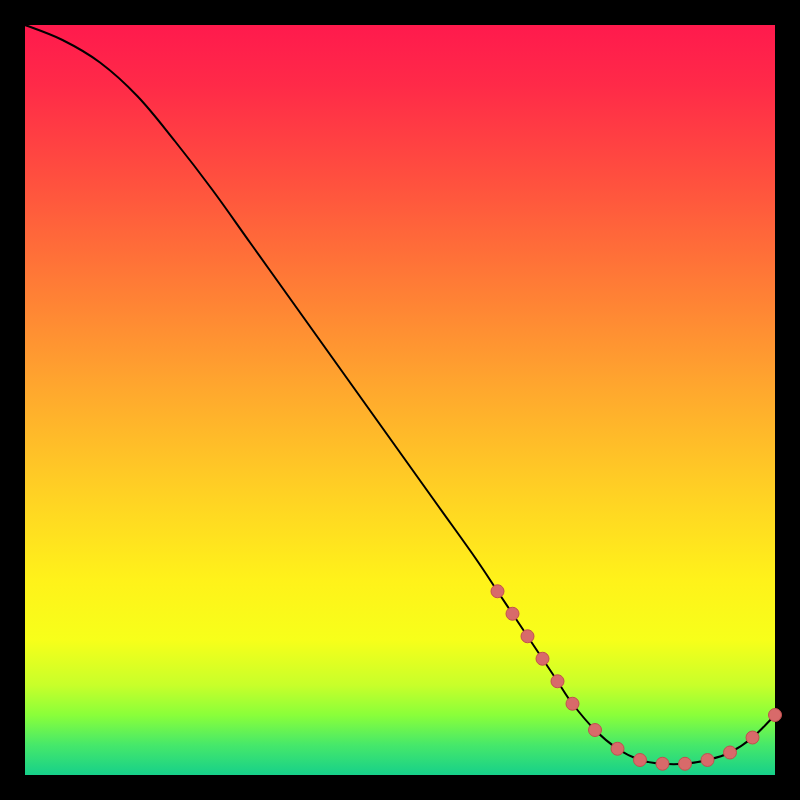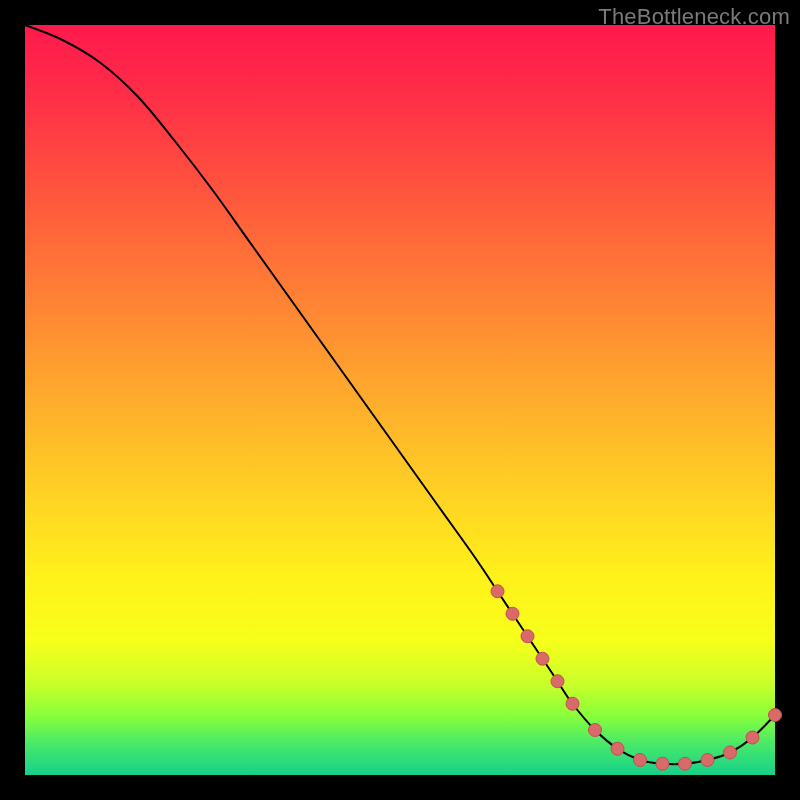--- a/index.html
+++ b/index.html
@@ -53,21 +53,20 @@
     color: #7a7a7a;
     font-size: 22px;
     letter-spacing: 0.2px;
     user-select: none;
   }
 </style>
 </head>
 <body>
 
 <div class="chart-wrap">
-  <div class="watermark">TheBottleneck.com</div>
 
   <div class="plot-area">
     <svg class="curve" viewBox="0 0 750 750" preserveAspectRatio="none">
       <path id="curve-path" fill="none" stroke-width="2" d="M 0.00 0.00 C 6.75 2.70, 24.00 8.25, 37.50 15.00 C 51.00 21.75, 61.50 27.38, 75.00 37.50 C 88.50 47.63, 99.00 57.08, 112.50 71.25 C 126.00 85.42, 136.50 99.38, 150.00 116.25 C 163.50 133.13, 174.00 146.78, 187.50 165.00 C 201.00 183.22, 211.50 198.60, 225.00 217.50 C 238.50 236.40, 249.00 251.10, 262.50 270.00 C 276.00 288.90, 286.50 303.60, 300.00 322.50 C 313.50 341.40, 324.00 356.10, 337.50 375.00 C 351.00 393.90, 361.50 408.60, 375.00 427.50 C 388.50 446.40, 399.00 461.10, 412.50 480.00 C 426.00 498.90, 439.20 516.98, 450.00 532.50 C 460.80 548.02, 465.75 556.13, 472.50 566.25 C 479.25 576.38, 482.10 580.65, 487.50 588.75 C 492.90 596.85, 497.10 603.15, 502.50 611.25 C 507.90 619.35, 512.10 625.65, 517.50 633.75 C 522.90 641.85, 527.10 648.15, 532.50 656.25 C 537.90 664.35, 540.75 669.98, 547.50 678.75 C 554.25 687.52, 561.90 696.90, 570.00 705.00 C 578.10 713.10, 584.40 718.35, 592.50 723.75 C 600.60 729.15, 606.90 732.30, 615.00 735.00 C 623.10 737.70, 629.40 738.08, 637.50 738.75 C 645.60 739.42, 651.90 739.42, 660.00 738.75 C 668.10 738.08, 674.40 737.02, 682.50 735.00 C 690.60 732.98, 696.90 731.55, 705.00 727.50 C 713.10 723.45, 719.40 719.25, 727.50 712.50 C 735.60 705.75, 745.95 694.05, 750.00 690.00" stroke="#000000"></path>
       <g id="markers">
           <circle cx="472.50" cy="566.25" r="6.5" fill="#d86a6a" stroke="#c24f4f" stroke-width="1"></circle>
           <circle cx="487.50" cy="588.75" r="6.5" fill="#d86a6a" stroke="#c24f4f" stroke-width="1"></circle>
           <circle cx="502.50" cy="611.25" r="6.5" fill="#d86a6a" stroke="#c24f4f" stroke-width="1"></circle>
           <circle cx="517.50" cy="633.75" r="6.5" fill="#d86a6a" stroke="#c24f4f" stroke-width="1"></circle>
           <circle cx="532.50" cy="656.25" r="6.5" fill="#d86a6a" stroke="#c24f4f" stroke-width="1"></circle>

